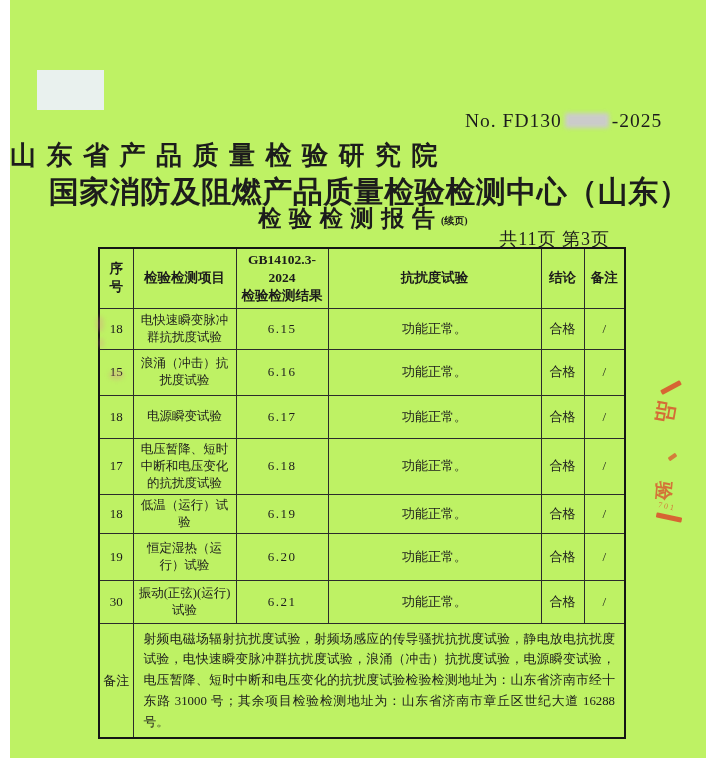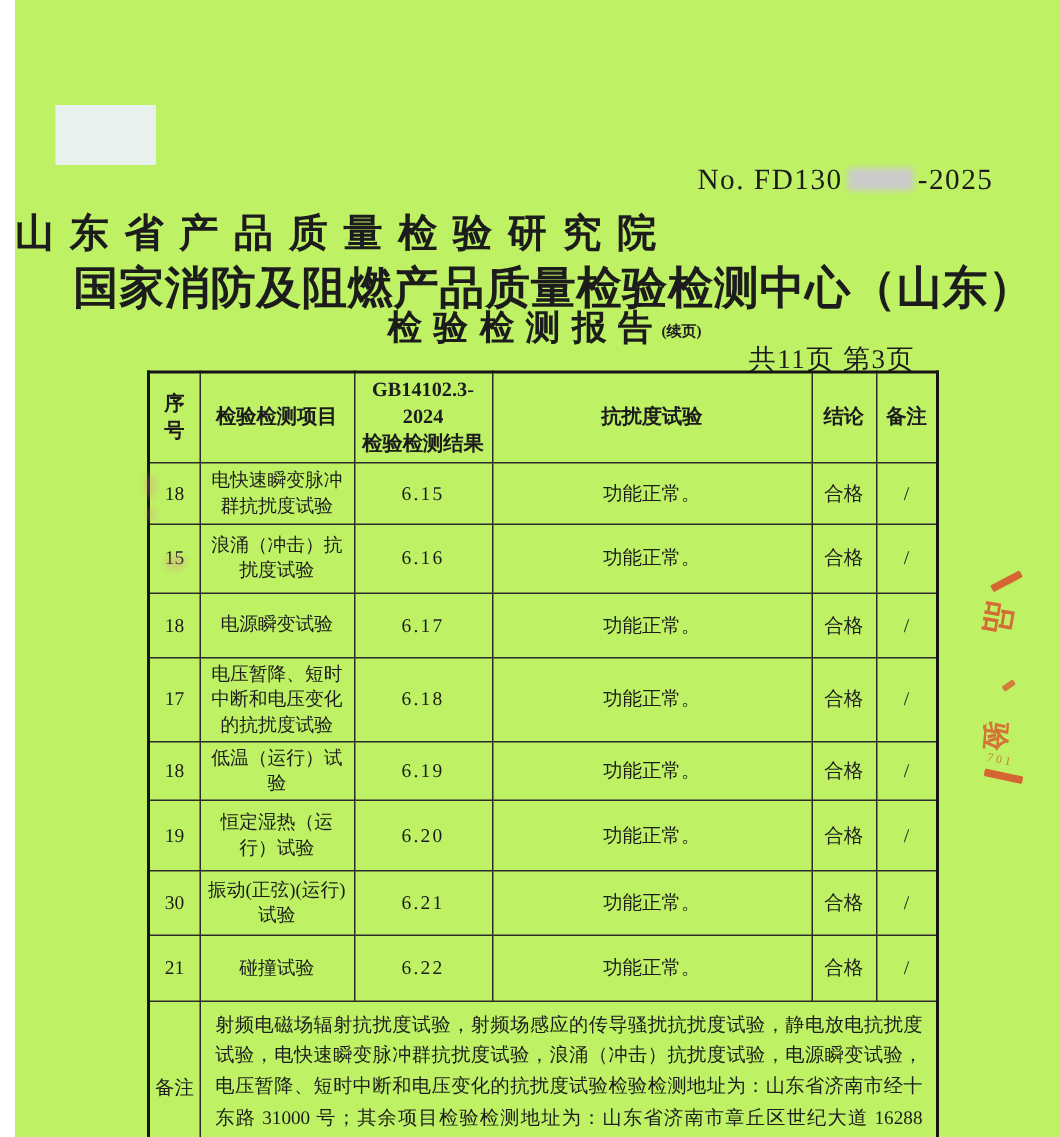--- a/index.html
+++ b/index.html
@@ -142,28 +142,20 @@
       <td>/</td>
     </tr>
     <tr style="height:43px">
       <td>30</td>
       <td class="item">振动(正弦)(运行)试验</td>
       <td class="clause">6.21</td>
       <td>功能正常。</td>
       <td>合格</td>
       <td>/</td>
     </tr>
-    <tr style="height:44px">
-      <td>21</td>
-      <td class="item">碰撞试验</td>
-      <td class="clause">6.22</td>
-      <td>功能正常。</td>
-      <td>合格</td>
-      <td>/</td>
-    </tr>
     <tr style="height:67px">
       <td>备注</td>
       <td class="remark-text" colspan="5">射频电磁场辐射抗扰度试验，射频场感应的传导骚扰抗扰度试验，静电放电抗扰度试验，电快速瞬变脉冲群抗扰度试验，浪涌（冲击）抗扰度试验，电源瞬变试验，电压暂降、短时中断和电压变化的抗扰度试验检验检测地址为：山东省济南市经十东路 31000 号；其余项目检验检测地址为：山东省济南市章丘区世纪大道 16288 号。</td>
     </tr>
   </tbody>
     </table>
 
   <div class="seal-bar seal-bar-a"></div>
   <div class="seal seal-char-top">品</div>
   <div class="seal-bar seal-tick"></div>

